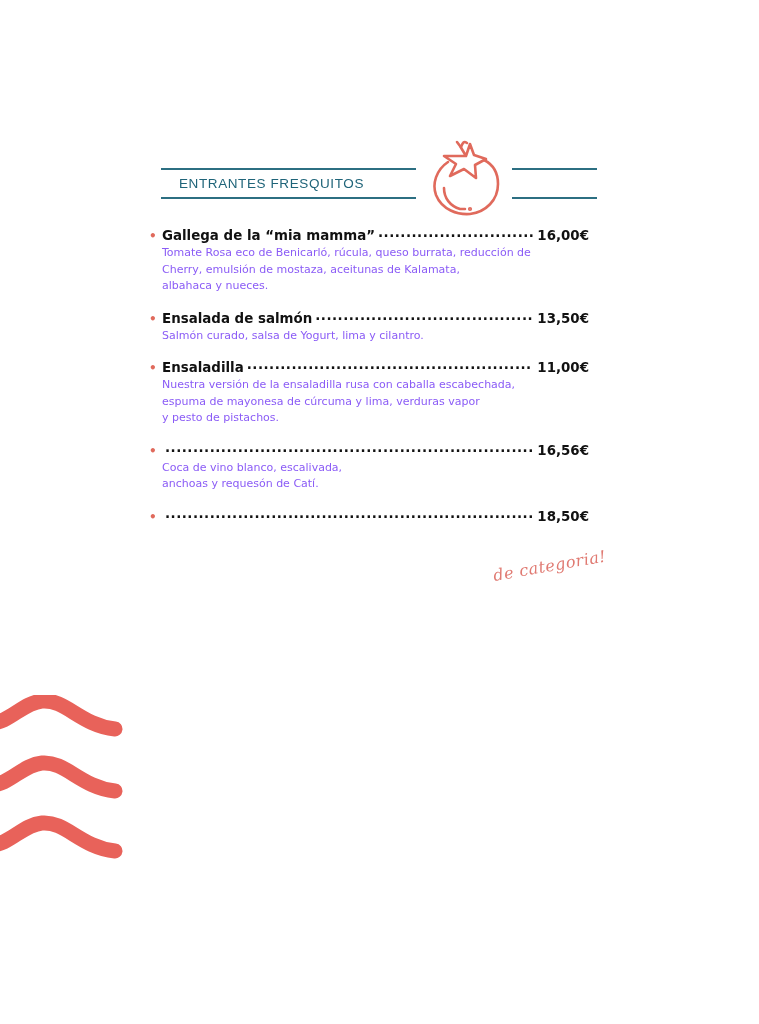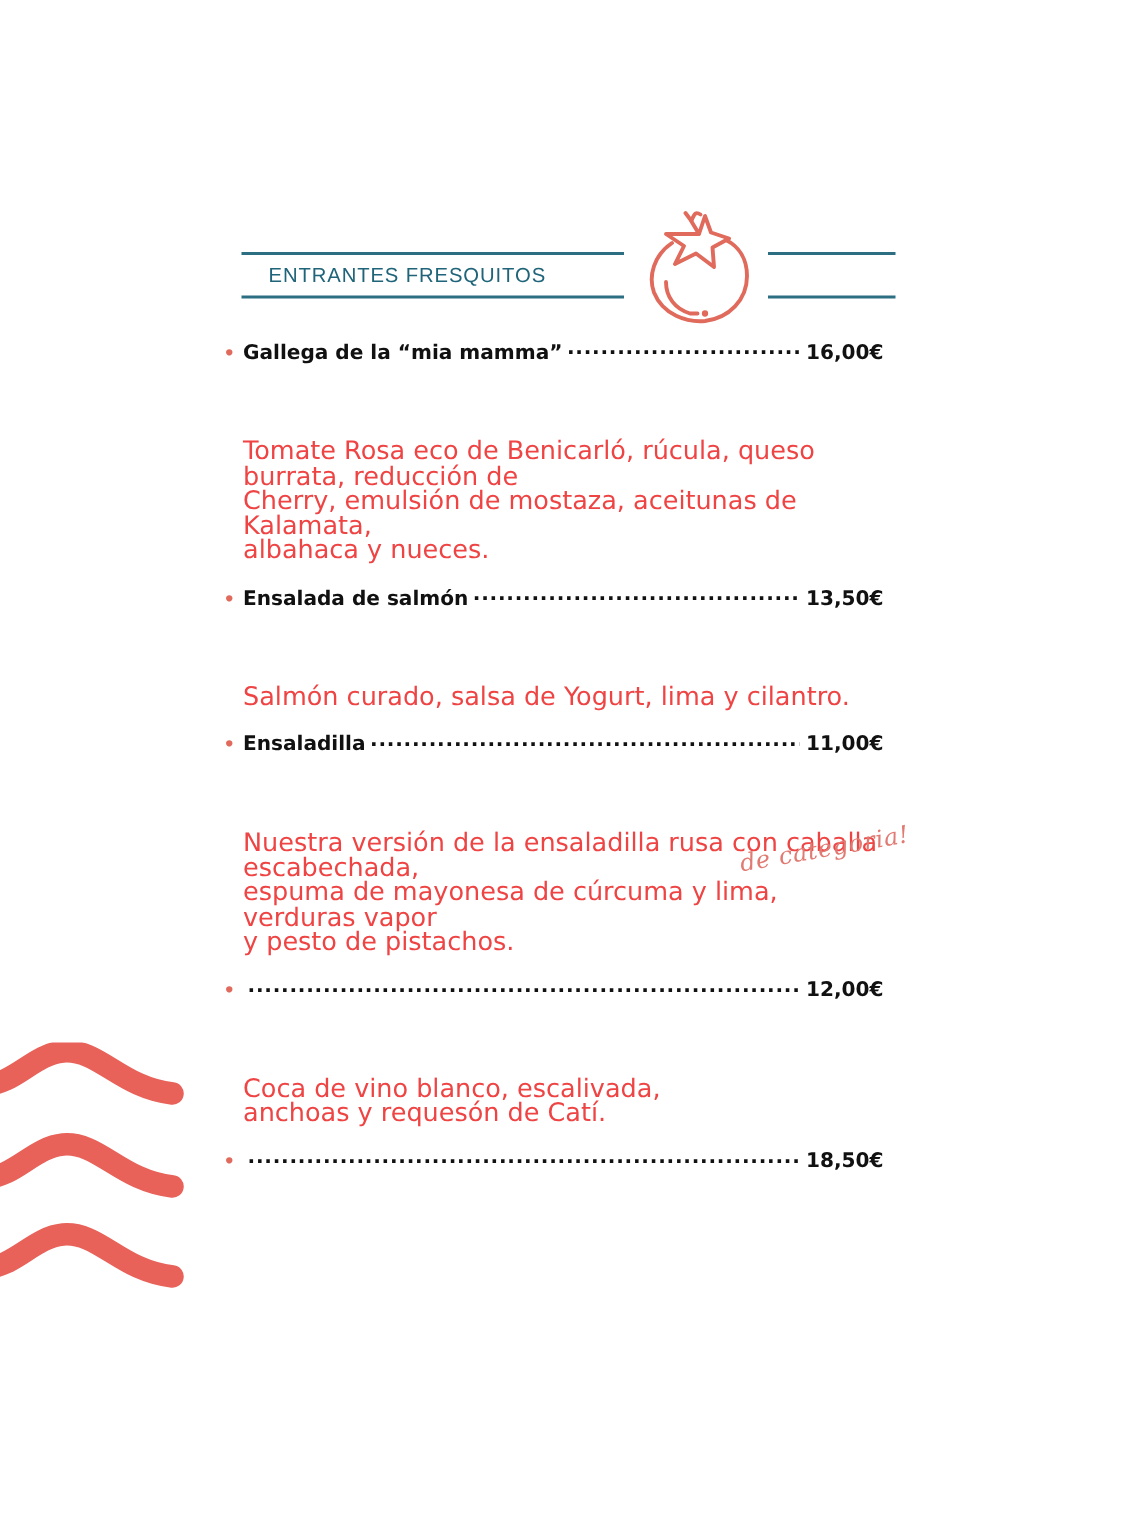--- a/index.html
+++ b/index.html
@@ -26,22 +26,22 @@
     color: #111; height: 19px; line-height: 19px;
   }
   .bullet { width: 13px; flex: none; color: #e06a5c; font-size: 12px; }
   .dots { flex: 1; overflow: hidden; margin: 0 4px 0 3px; position: relative; top: -3px; }
   .dots::after {
     content: "........................................................................................................................................";
     letter-spacing: 0.5px; font-weight: bold;
   }
   .price { flex: none; text-align: center; }
   .desc {
-    margin-left: 13px; font-family: "DejaVu Sans", sans-serif; font-size: 17px;
-    line-height: 16.5px; color: #ef4444; white-space: pre-line; margin-top: 48px;
+    margin-left: 13px; font-family: "DejaVu Sans", sans-serif; font-size: 11px;
+    line-height: 16.5px; color: #8b5cf6; white-space: pre-line;
   }
   .tagline {
     position: absolute; left: 495px; top: 566px;
     font-family: "DejaVu Serif", serif; font-style: italic; font-size: 16px;
     color: #e07a72; transform: rotate(-10deg); transform-origin: left bottom;
     letter-spacing: 0.5px; white-space: nowrap;
   }
   .waves { position: absolute; left: 0; top: 695px; width: 125px; height: 170px; }
 </style>
 </head>
@@ -92,21 +92,21 @@
       <span class="price">11,00€</span>
     </div>
     <div class="desc">Nuestra versión de la ensaladilla rusa con caballa escabechada,
 espuma de mayonesa de cúrcuma y lima, verduras vapor
 y pesto de pistachos.</div>
   </div>
   <div class="item">
     <div class="item-head">
       <span class="bullet">•</span>
       <span class="dots"></span>
-      <span class="price">12,00€</span>
+      <span class="price">16,56€</span>
     </div>
     <div class="desc">Coca de vino blanco, escalivada,
 anchoas y requesón de Catí.</div>
   </div>
   <div class="item">
     <div class="item-head">
       <span class="bullet">•</span>
       <span class="dots"></span>
       <span class="price">18,50€</span>
     </div>

